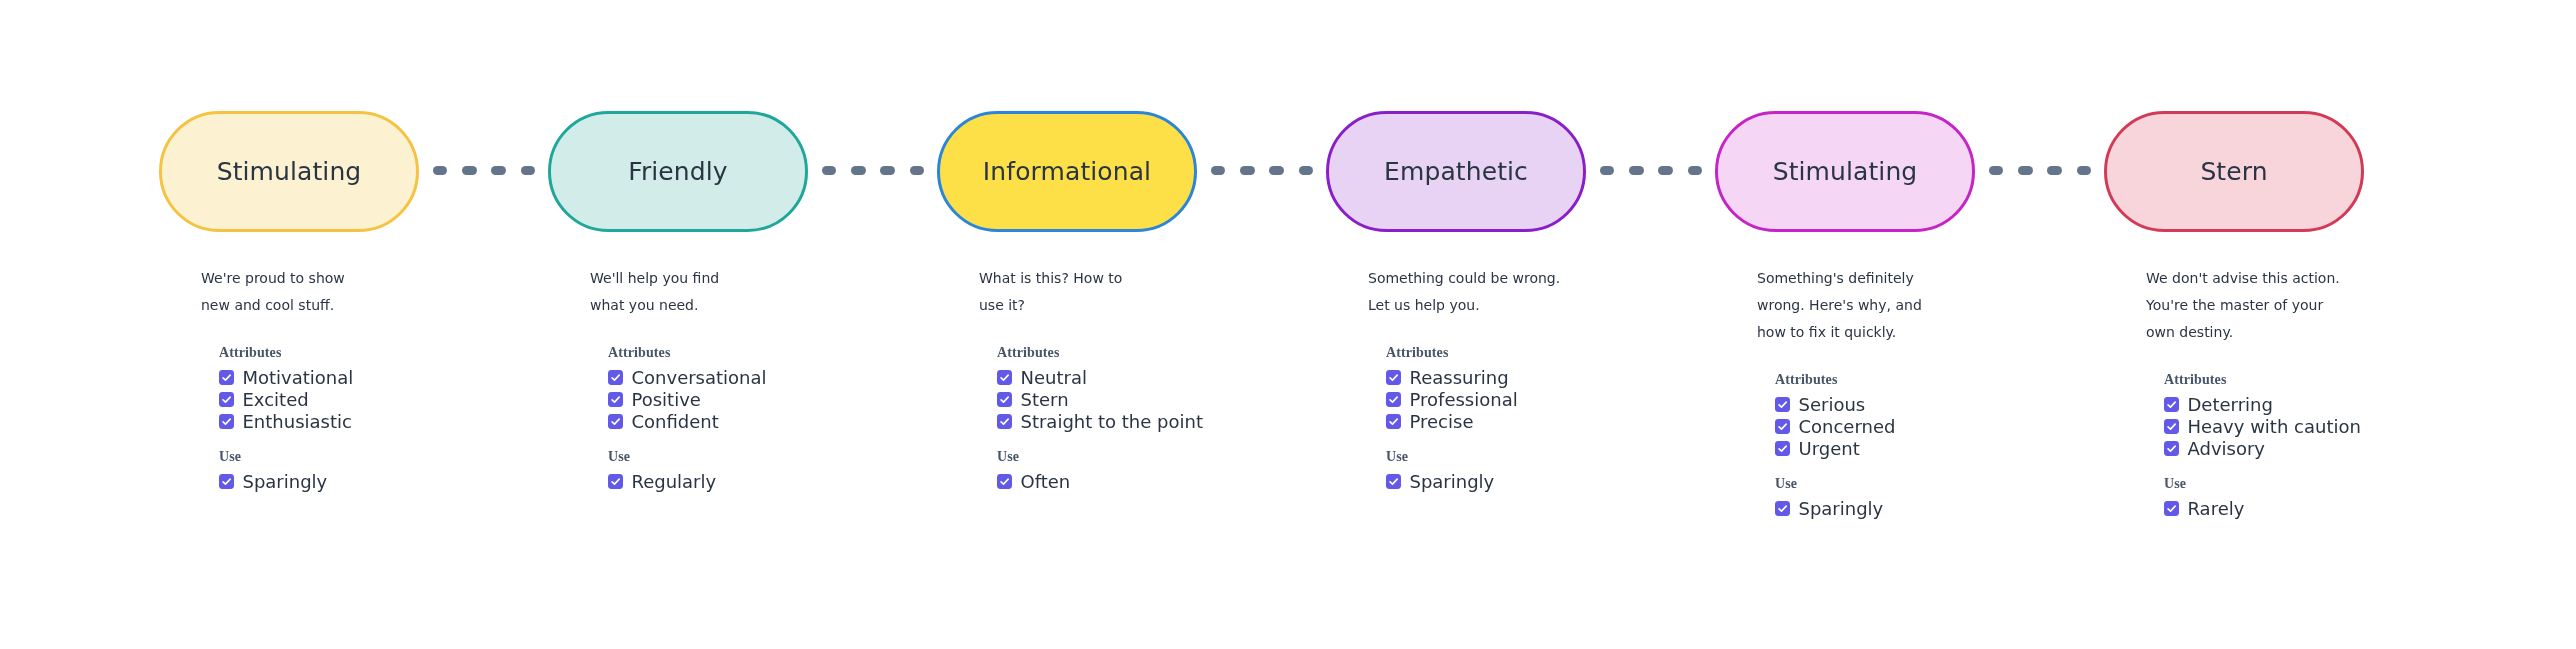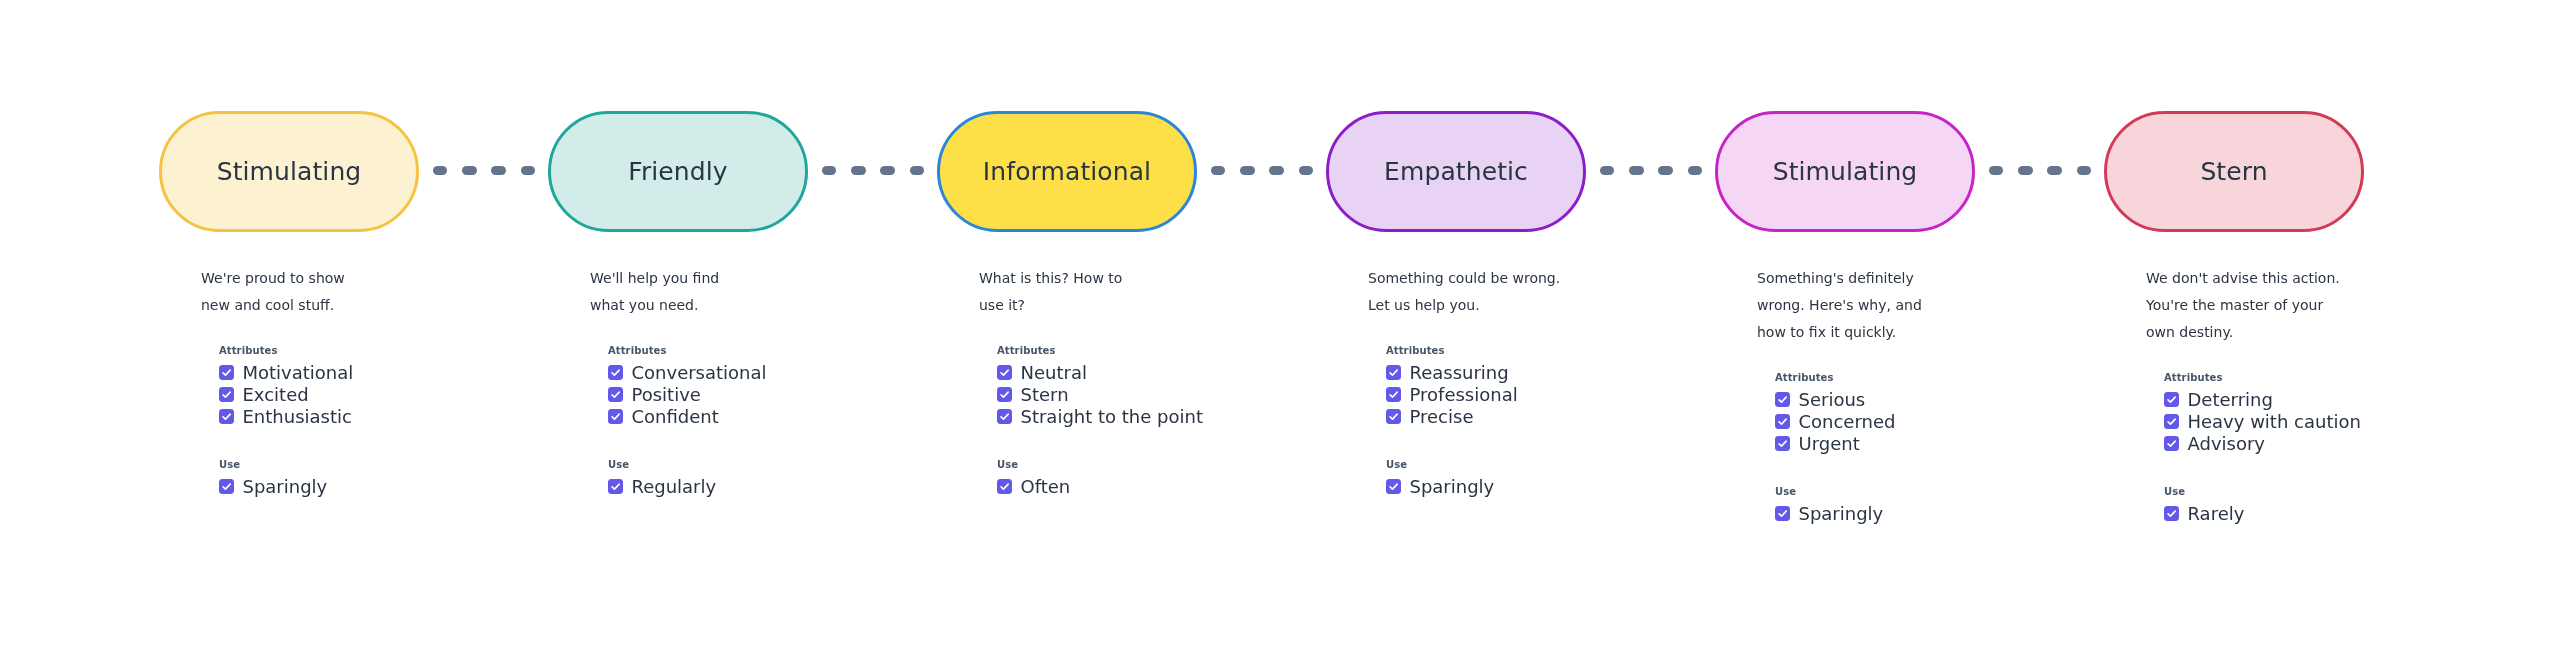--- a/index.html
+++ b/index.html
@@ -77,28 +77,29 @@
     white-space: pre-line;
   }
 
   
   .meta {
     margin-top: 25.5px;
     margin-left: 60px;
     width: 282px;
   }
   .meta-heading {
-    font-size: 10px;
+    font-size: 14px;
     font-weight: bold;
     color: #475569;
     letter-spacing: 0.1px;
     margin-bottom: 6px;
+    font-family: Liberation Serif, serif;
   }
   .meta-block + .meta-block {
-    margin-top: 31px;
+    margin-top: 16px;
   }
   .check-row {
     display: flex;
     align-items: center;
     gap: 8.7px;
     height: 22px;
   }
   .checkbox {
     width: 14.8px;
     height: 14.8px;

